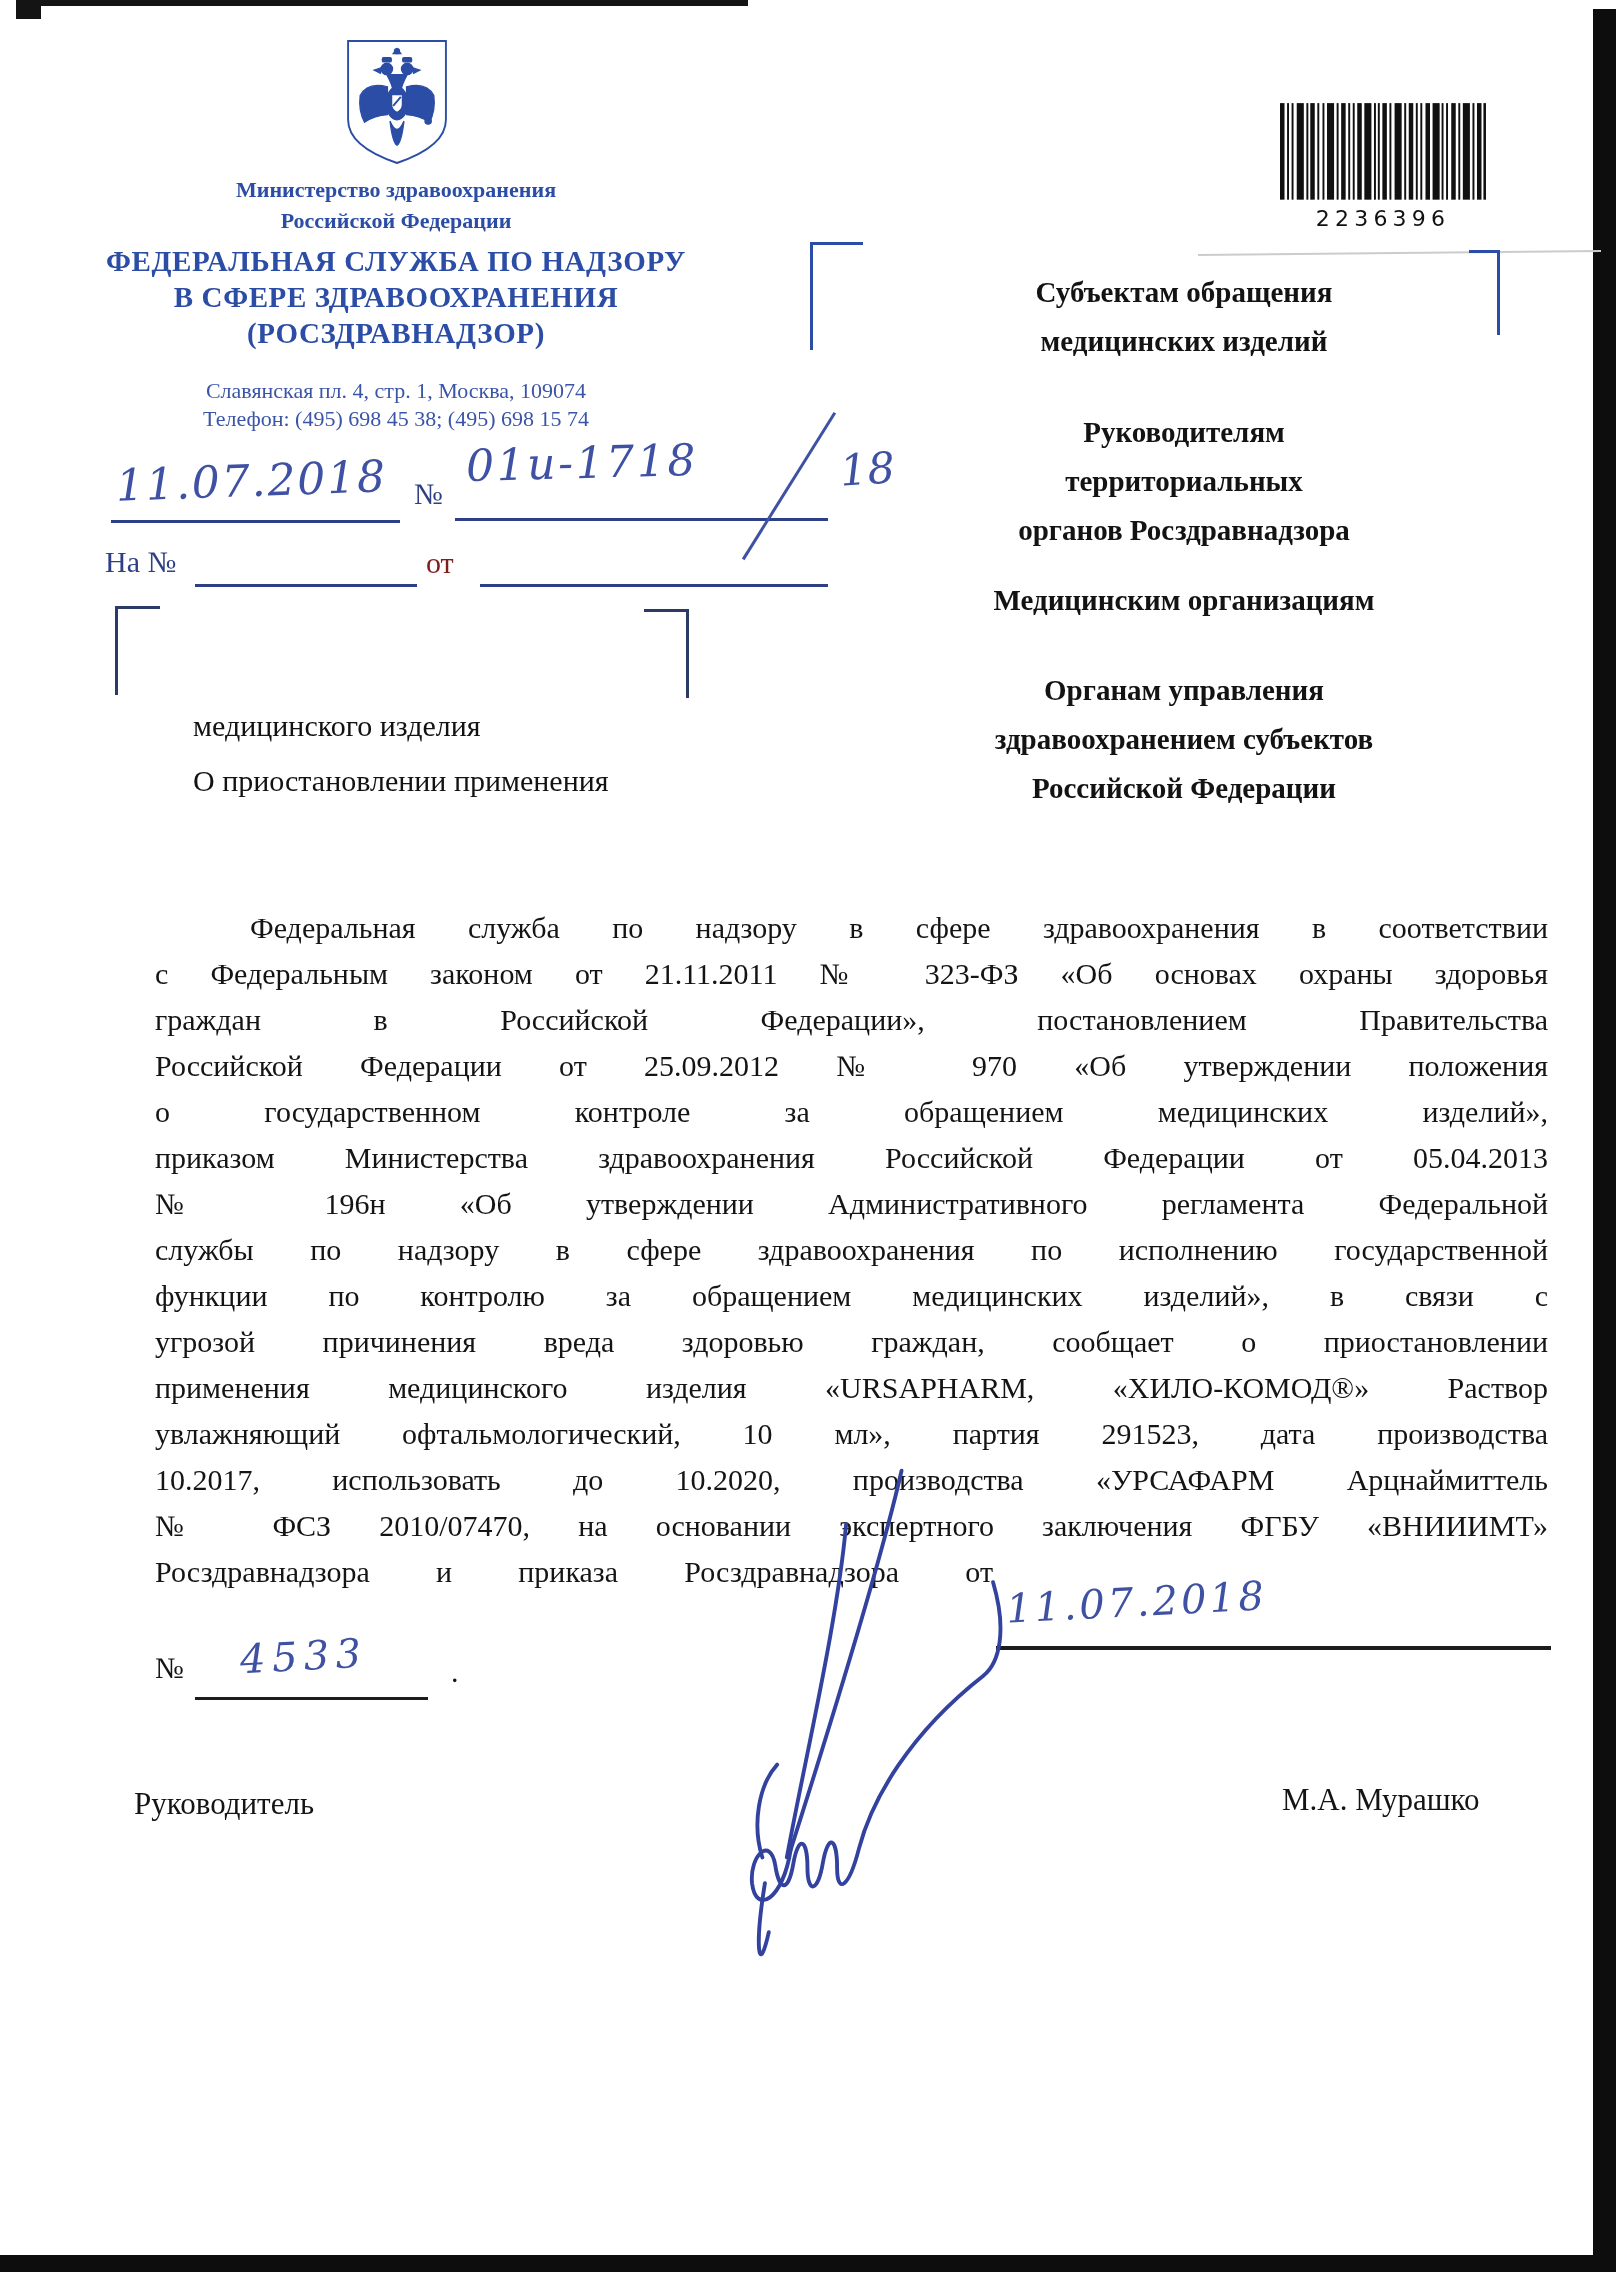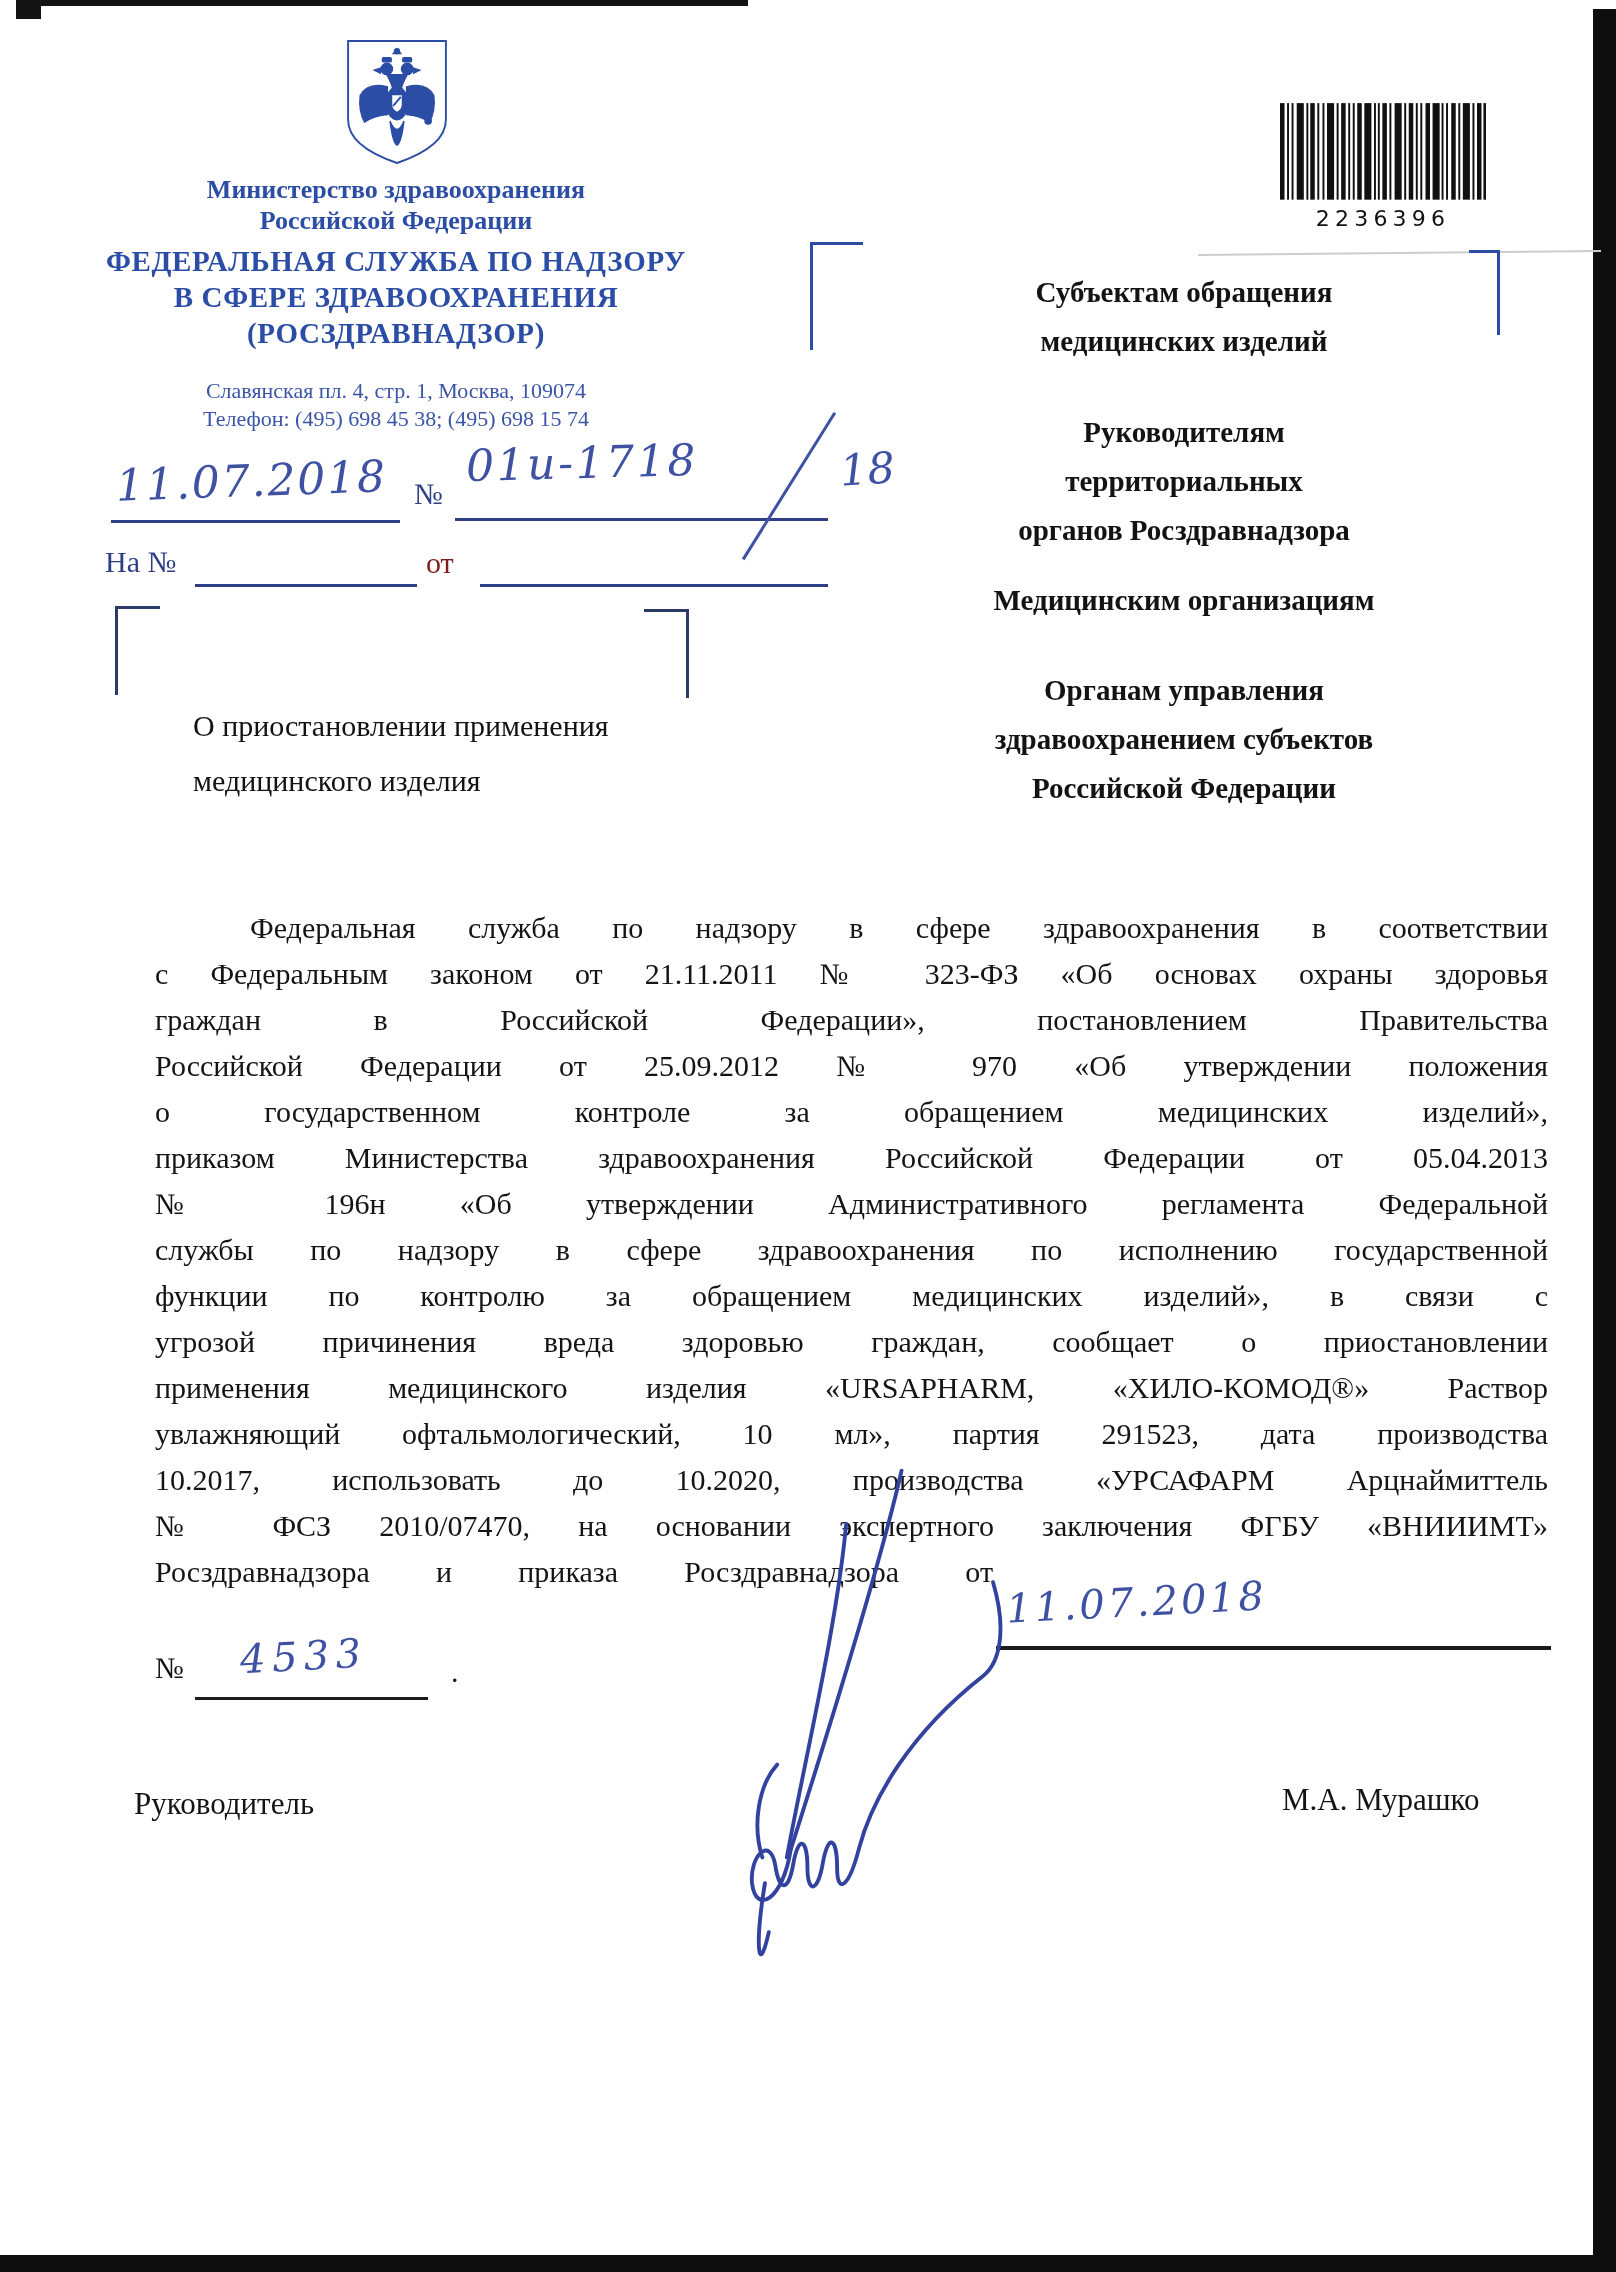--- a/index.html
+++ b/index.html
@@ -15,21 +15,21 @@
 
   
   .art-top{left:16px;top:0;width:732px;height:6.4px;background:#141414;}
   .art-top2{left:16px;top:0;width:24.5px;height:19.3px;background:#141414;}
   .art-right{left:1593px;top:9px;width:23px;height:2247px;background:#0d0d0d;}
   .art-bottom{left:0;top:2255px;width:1616px;height:18px;background:#0d0d0d;}
   .scan-fold{left:1198px;top:252px;width:403px;height:1.9px;background:#cccccc;transform:rotate(-0.6deg);}
 
   
   .lh-line{left:106px;width:580px;text-align:center;color:#2b4da5;}
-  .lh-ministry{font-size:26px;font-weight:bold;line-height:30px;text-align:center;}
+  .lh-ministry{font-size:22px;font-weight:bold;line-height:30px;text-align:center;}
   .lh-agency{font-size:29px;font-weight:bold;line-height:34px;letter-spacing:0.6px;}
   .lh-contact{font-size:22px;line-height:26px;color:#3a54a8;}
 
   
   .hand{font-family:"DejaVu Serif","Liberation Serif",serif;font-style:italic;color:#3f51a3;}
   .ref-date{left:116px;top:455px;font-size:44px;transform:rotate(-2deg);letter-spacing:1.9px;}
   .ref-no-label{left:414px;top:477px;font-size:30px;color:#2e3f85;}
   .ref-no{left:466px;top:437px;font-size:44px;transform:rotate(-1.5deg);letter-spacing:2.6px;}
   .u-date{left:111px;top:520px;width:289px;height:3.2px;background:#2e3f85;}
   .u-no{left:455px;top:518px;width:373px;height:3.2px;background:#2e3f85;}
@@ -143,22 +143,22 @@
   <div class="abs c-adr-lv"></div>
   <div class="abs c-adr-rh"></div>
   <div class="abs c-adr-rv"></div>
 
   <div class="abs c-sub c-sub-lh"></div>
   <div class="abs c-sub c-sub-lv"></div>
   <div class="abs c-sub c-sub-rh"></div>
   <div class="abs c-sub c-sub-rv"></div>
 
   <div class="abs subject">
+    <div>медицинского изделия</div>
     <div>О приостановлении применения</div>
-    <div>медицинского изделия</div>
   </div>
 
   <div class="abs barcode-box">
     <svg width="206" height="100" viewBox="0 0 320 155">
       <g fill="#111111">
         <rect x="0" y="0" width="7" height="150"></rect>
           <rect x="11" y="0" width="3" height="150"></rect>
         <rect x="18" y="0" width="3" height="150"></rect>
           <rect x="26" y="0" width="11" height="150"></rect>
         <rect x="41" y="0" width="3" height="150"></rect>

